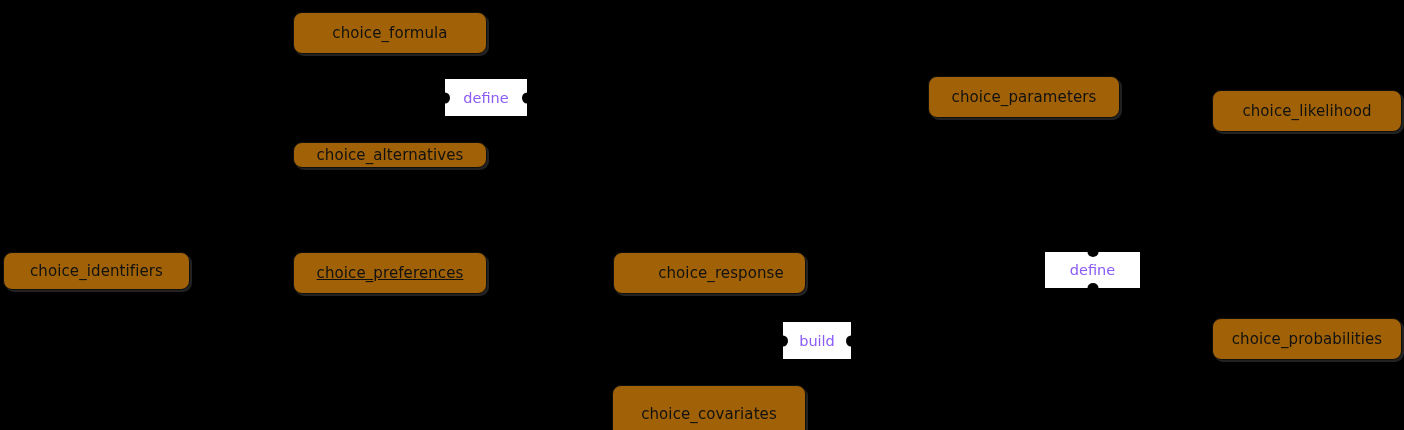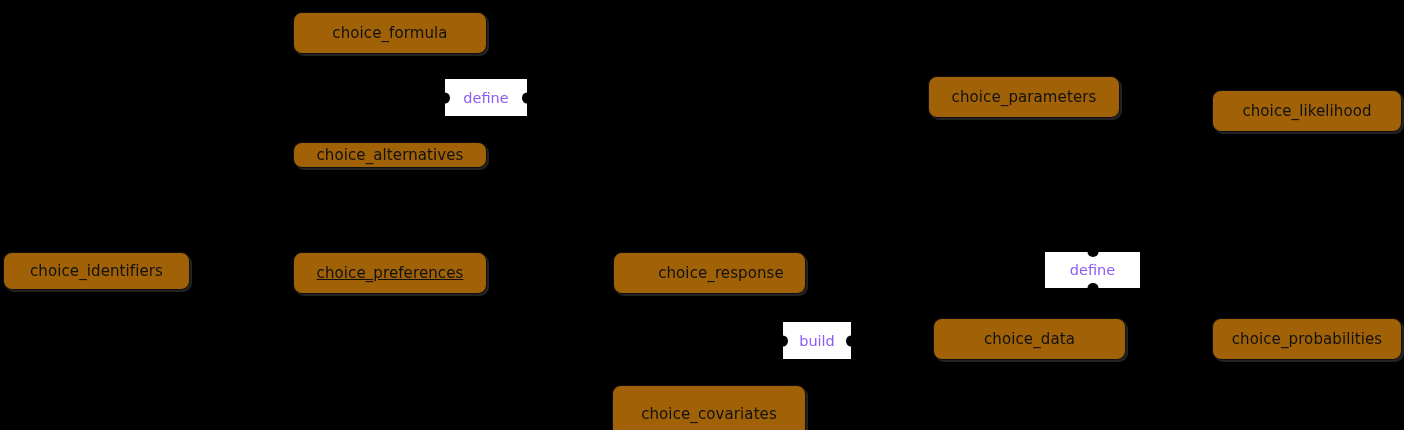--- a/index.html
+++ b/index.html
@@ -99,23 +99,20 @@
   </div>
 
   <div class="node" style="left:293px; top:252px; width:194px; height:42px;text-decoration:underline;">
     <span>choice_preferences</span>
   </div>
 
   <div class="node" style="left:613px; top:252px; width:193px; height:42px;padding-left:23px;">
     <span>choice_response</span>
   </div>
 
-  <div class="node" style="left:933px; top:318px; width:193px; height:42px;">
-    <span>choice_data</span>
-  </div>
 
   <div class="node" style="left:1212px; top:318px; width:190px; height:42px;text-align:right;">
     <span>choice_probabilities</span>
   </div>
 
   <div class="node" style="left:612px; top:385px; width:194px; height:58px;">
     <span>choice_covariates</span>
   </div>
 
   <div class="edge-label" style="left:445px; top:79px; width:82px; height:37px;">

